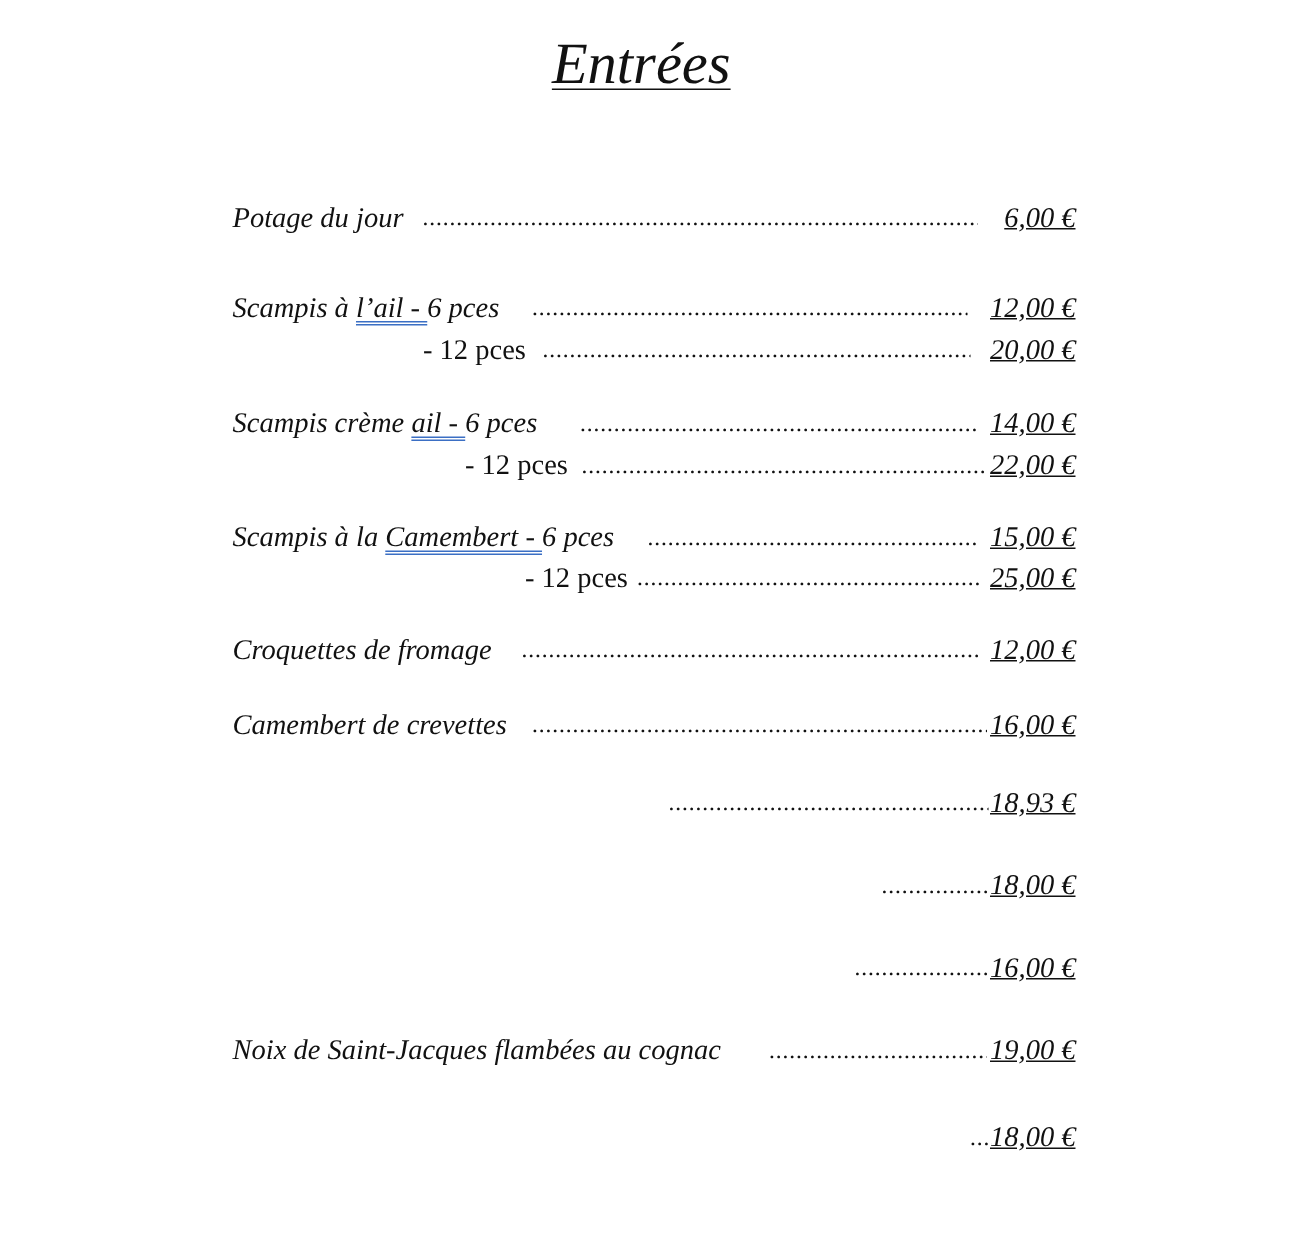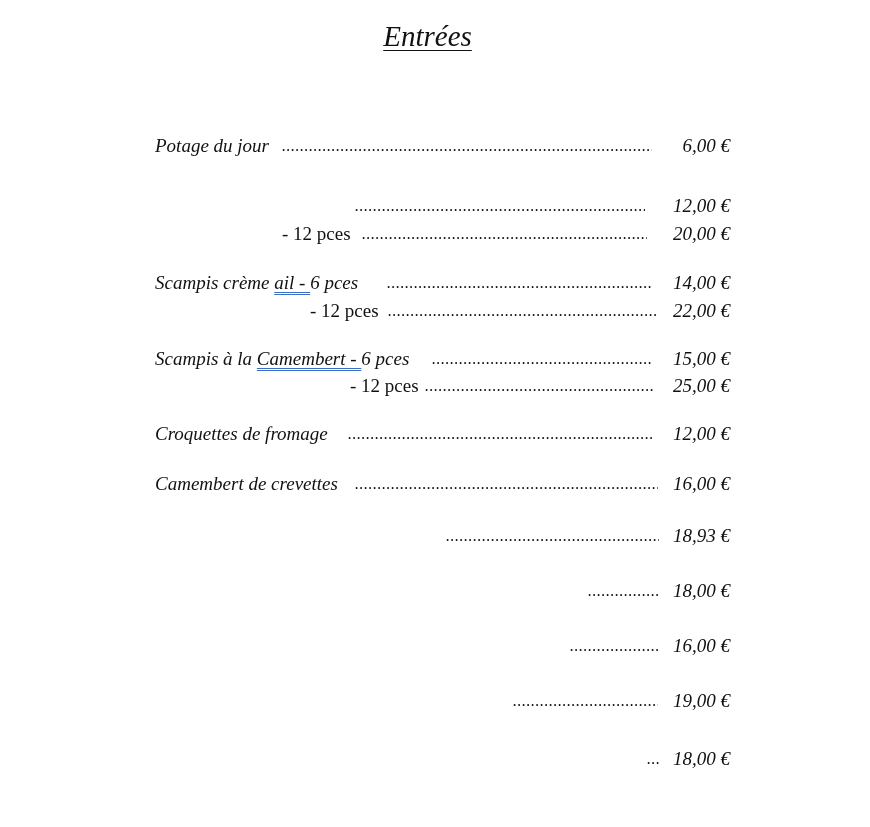--- a/index.html
+++ b/index.html
@@ -1,40 +1,41 @@
 <!DOCTYPE html>
 <html><head>
   <meta charset="utf-8">
   <style>
     html, body { margin: 0; padding: 0; background: #ffffff; }
     body { width: 870px; height: 827px; position: relative; overflow: hidden;
            font-family: "DejaVu Serif", "Liberation Serif", serif; color: #111; }
     .title { position: absolute; top: 20px; left: 0; width: 855px; text-align: center;
-             font-family: "Liberation Serif", serif; font-style: italic; font-size: 29px;
+             font-family: "Liberation Serif", serif; font-style: italic; font-size: 39px;
              text-decoration: underline; text-underline-offset: 4px; text-decoration-thickness: 1px; color: #111; }
     .line { position: absolute; left: 155px; width: 580px; height: 22px;
             font-family: "Liberation Serif", serif; font-style: italic; font-size: 19px;
             white-space: nowrap; line-height: 22px; }
     .line .txt { position: absolute; top: 0; white-space: nowrap; }
     .line .dots { position: absolute; top: 0; overflow: hidden; white-space: nowrap; letter-spacing: 0.5px; font-size: 16px; }
-    .line .price { position: absolute; top: 0; right: 5px; white-space: nowrap; }
+    .line .price { position: absolute; top: 0; right: 18px; white-space: nowrap; text-decoration: underline; }
     .gm { text-decoration: underline double #3b6fc4; text-decoration-thickness: 1px; text-underline-offset: 3px; }
   </style>
 </head>
 <body>
 
 <div class="title">Entrées</div>
 
 <div class="line" style="top:135px">
   <span class="txt" style="left:0">Potage du jour</span>
   <span class="dots" style="left:127px;width:370px">........................................................................................................................................</span>
   <span class="price">6,00 €</span>
 </div>
 
 <div class="line" style="top:195px">
+  <span class="txt" style="left:0"><span>Scampis à </span><span class="gm">l’ail  - </span><span> 6 pces</span></span>
   <span class="dots" style="left:200px;width:290px">........................................................................................................................................</span>
   <span class="price">12,00 €</span>
 </div>
 <div class="line" style="top:223px">
   <span class="txt" style="left:127px;font-style:normal">- 12 pces</span>
   <span class="dots" style="left:207px;width:285px">........................................................................................................................................</span>
   <span class="price">20,00 €</span>
 </div>
 
 <div class="line" style="top:272px">
@@ -80,20 +81,21 @@
   <span class="dots" style="left:433px;width:72px">........................................................................................................................................</span>
   <span class="price">18,00 €</span>
 </div>
 
 <div class="line" style="top:635px">
   <span class="dots" style="left:415px;width:90px">........................................................................................................................................</span>
   <span class="price">16,00 €</span>
 </div>
 
 <div class="line" style="top:690px">
+  <span class="txt" style="left:0">Noix de Saint-Jacques flambées au cognac</span>
   <span class="dots" style="left:358px;width:145px">........................................................................................................................................</span>
   <span class="price">19,00 €</span>
 </div>
 
 <div class="line" style="top:748px">
   <span class="dots" style="left:492px;width:14px">........................................................................................................................................</span>
   <span class="price">18,00 €</span>
 </div>
 
 </body></html>

